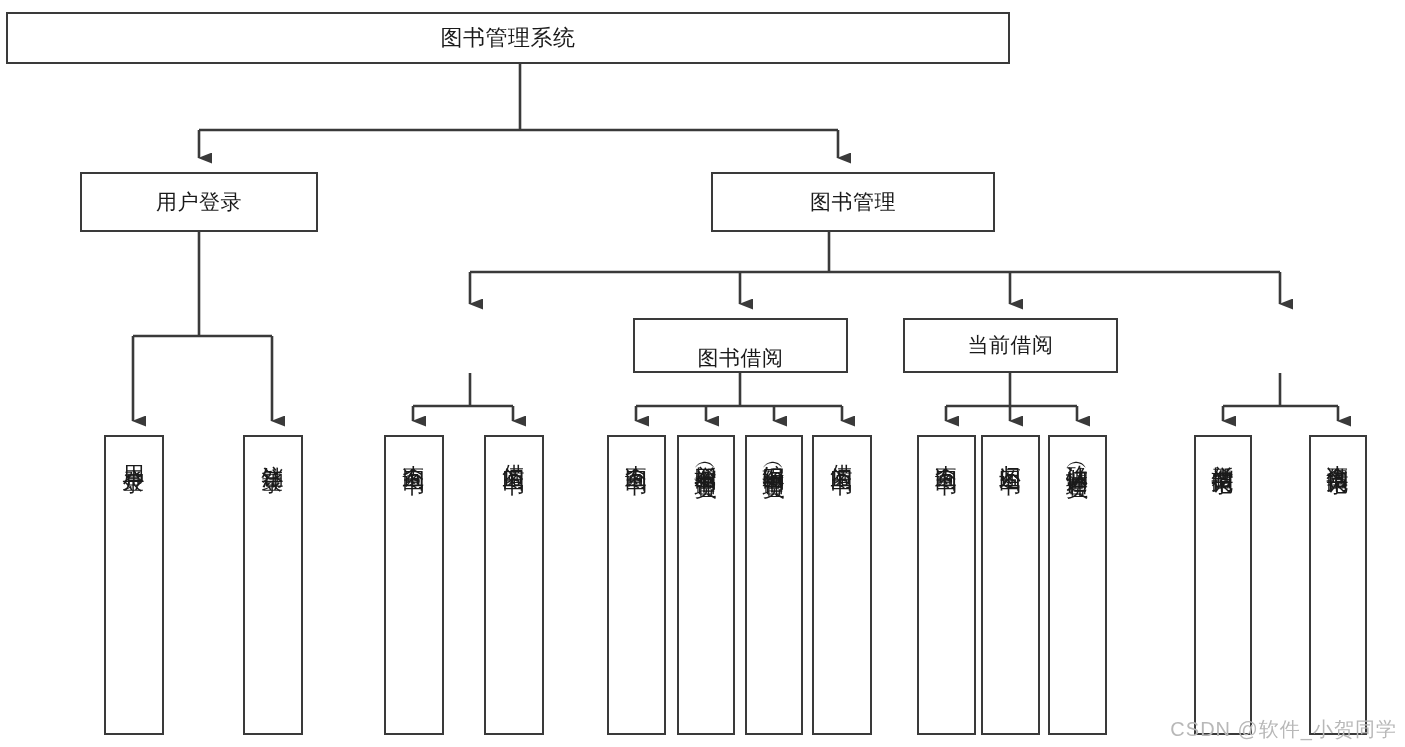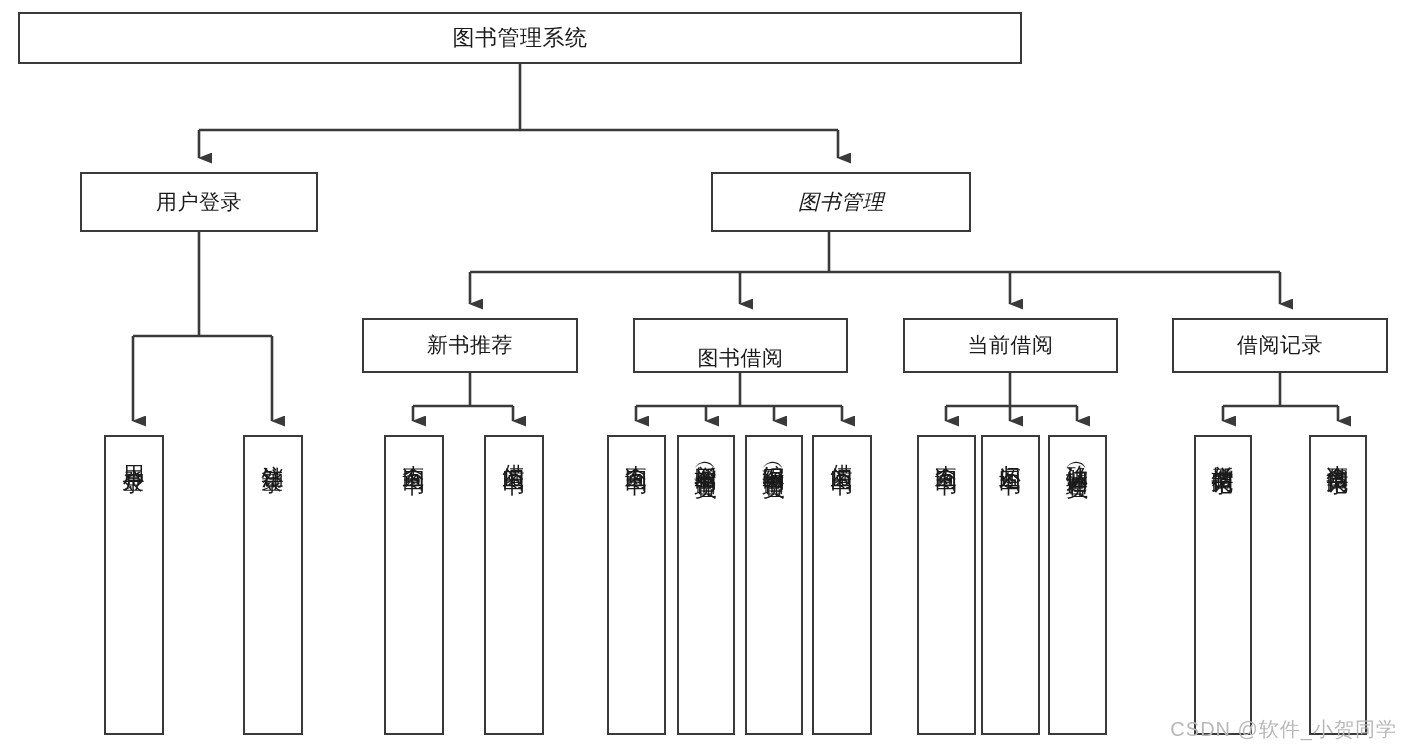--- a/index.html
+++ b/index.html
@@ -114,42 +114,36 @@
       <path d="M1010,406 L1010,421" marker-end="url(#arrow)"></path>
       <path d="M1077,406 L1077,421" marker-end="url(#arrow)"></path>
 
       <path d="M1280,373 L1280,406"></path>
       <path d="M1223,406 L1338,406"></path>
       <path d="M1223,406 L1223,421" marker-end="url(#arrow)"></path>
       <path d="M1338,406 L1338,421" marker-end="url(#arrow)"></path>
     </g>
   </svg>
 
-  <div class="node h root" style="left:18px;top:12px;width:1004px;height:52px;">
+  <div class="node h root" style="left:6px;top:12px;width:1004px;height:52px;">
     <span class="lbl">图书管理系统</span>
   </div>
 
   <div class="node h" style="left:80px;top:172px;width:238px;height:60px;">
     <span class="lbl">用户登录</span>
   </div>
-  <div class="node h" style="left:711px;top:172px;width:260px;height:60px;font-style:italic;">
+  <div class="node h" style="left:711px;top:172px;width:284px;height:60px;">
     <span class="lbl">图书管理</span>
   </div>
 
-  <div class="node h" style="left:362px;top:318px;width:216px;height:55px;">
-    <span class="lbl">新书推荐</span>
-  </div>
   <div class="node h" style="left:633px;top:318px;width:215px;height:55px;align-items:flex-end;">
     <span class="lbl">图书借阅</span>
   </div>
   <div class="node h" style="left:903px;top:318px;width:215px;height:55px;">
     <span class="lbl">当前借阅</span>
-  </div>
-  <div class="node h" style="left:1172px;top:318px;width:216px;height:55px;">
-    <span class="lbl">借阅记录</span>
   </div>
 
   <div class="node v" style="left:104px;top:435px;width:60px;height:300px;">
     <span class="lbl">用户登录</span>
   </div>
   <div class="node v" style="left:243px;top:435px;width:60px;height:300px;">
     <span class="lbl">注销登录</span>
   </div>
 
   <div class="node v" style="left:384px;top:435px;width:60px;height:300px;">

